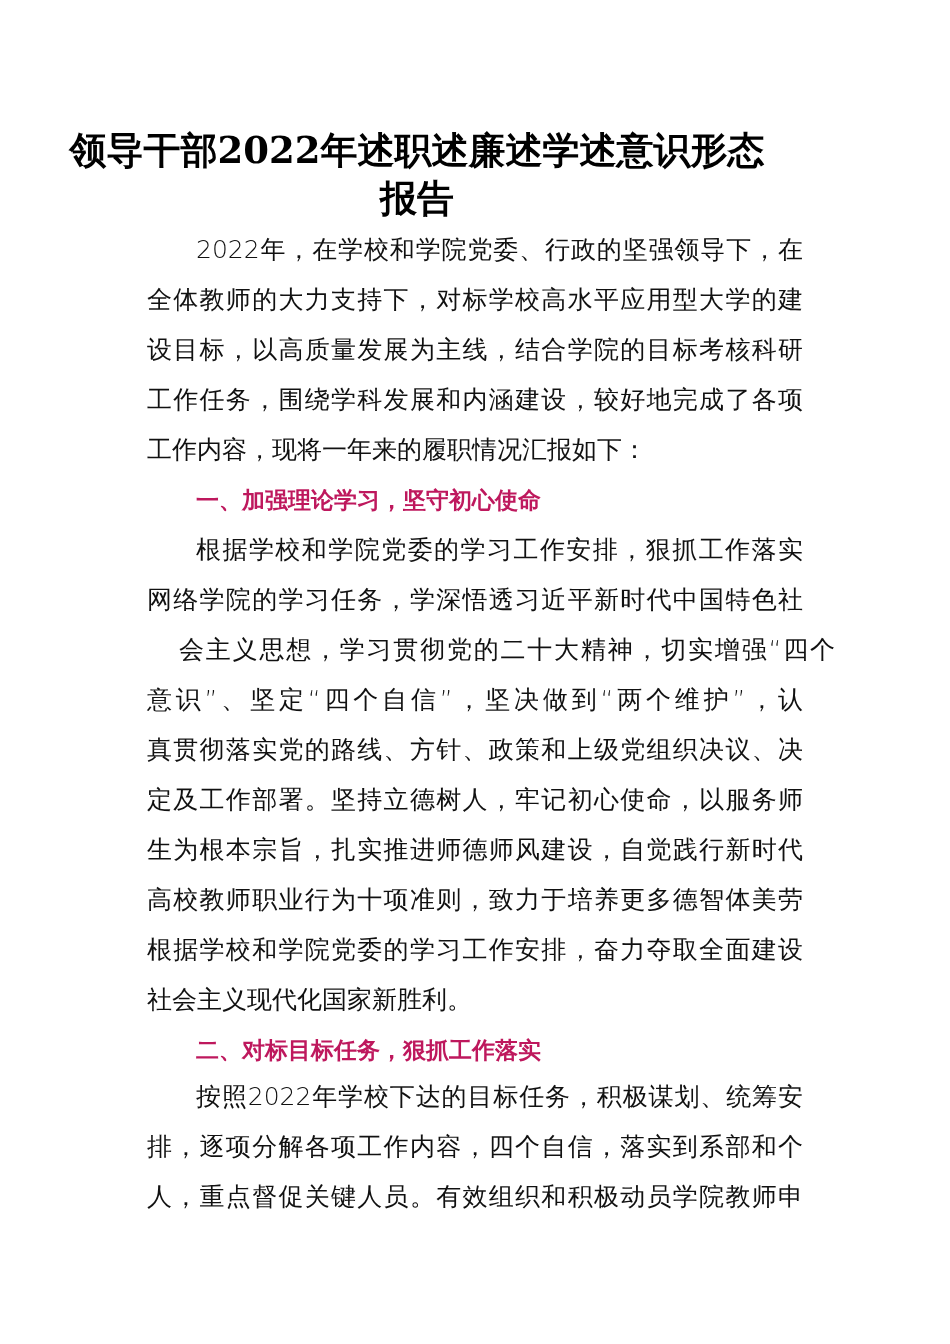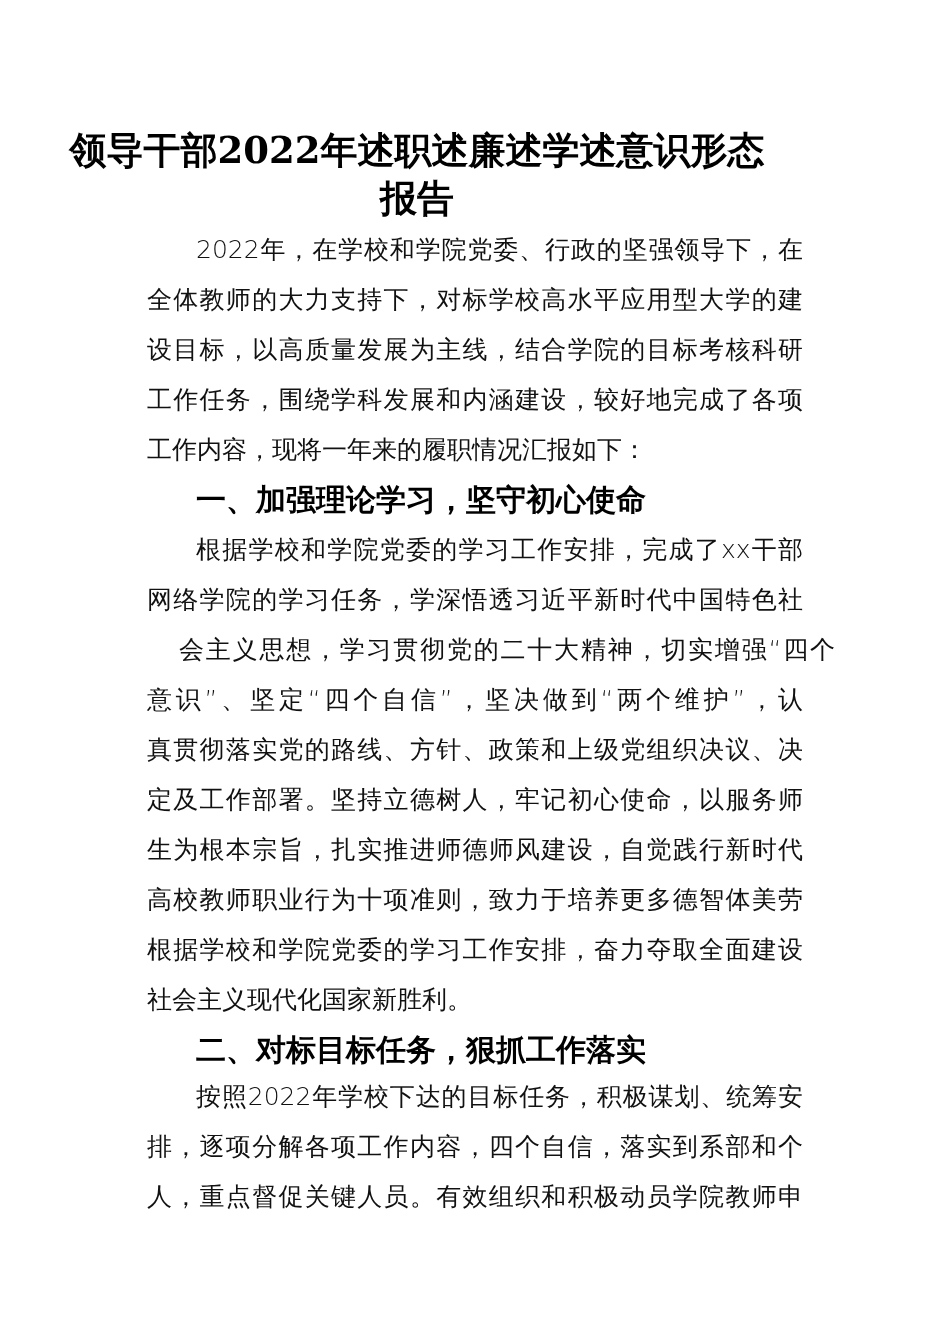--- a/index.html
+++ b/index.html
@@ -7,39 +7,39 @@
          font-family: "DejaVu Serif", "Liberation Serif", serif; color: #111; }
   .page { position: absolute; left: 0; top: 0; width: 950px; height: 1344px; background: #fff; }
   .title-line { position: absolute; left: 0; width: 834px; text-align: center;
                 font-family: "DejaVu Serif", "Liberation Serif", serif; font-weight: bold;
                 font-size: 37px; line-height: 46px; letter-spacing: 0px; color: #000; white-space: nowrap; }
   .line { position: absolute; left: 147px; width: 656px; font-size: 25px; line-height: 32px;
           white-space: nowrap; text-align: justify; text-align-last: justify; color: #111;
           font-family: "DejaVu Sans", "Liberation Sans", sans-serif; font-weight: 300; }
   .line.indent { left: 196px; width: 607px; }
   .line.last { text-align-last: left; }
-  .heading { position: absolute; left: 196px; font-size: 30px; line-height: 32px; font-weight: bold;
-             font-family: "DejaVu Sans", "Liberation Sans", sans-serif; color: #000000; white-space: nowrap; }
+  .heading { position: absolute; left: 196px; font-size: 23px; line-height: 32px; font-weight: bold;
+             font-family: "DejaVu Sans", "Liberation Sans", sans-serif; color: #be185d; white-space: nowrap; }
 </style>
 </head>
 <body>
 
 <div class="page">
 
   <div class="title-line" style="top:127px;">领导干部2022年述职述廉述学述意识形态</div>
   <div class="title-line" style="top:175px;">报告</div>
 
   <div class="line indent" style="top:234px;">2022年，在学校和学院党委、行政的坚强领导下，在</div>
   <div class="line" style="top:284px;">全体教师的大力支持下，对标学校高水平应用型大学的建</div>
   <div class="line" style="top:334px;">设目标，以高质量发展为主线，结合学院的目标考核科研</div>
   <div class="line" style="top:384px;">工作任务，围绕学科发展和内涵建设，较好地完成了各项</div>
   <div class="line last" style="top:434px;">工作内容，现将一年来的履职情况汇报如下：</div>
 
   <div class="heading" style="top:484px;">一、加强理论学习，坚守初心使命</div>
-  <div class="line indent" style="top:534px;">根据学校和学院党委的学习工作安排，完成了xx干部</div>
+  <div class="line indent" style="top:534px;">根据学校和学院党委的学习工作安排，狠抓工作落实</div>
   <div class="line" style="top:584px;">网络学院的学习任务，学深悟透习近平新时代中国特色社</div>
   <div class="line" style="top:634px;margin-left:32px;">会主义思想，学习贯彻党的二十大精神，切实增强“四个</div>
   <div class="line" style="top:684px;">意识”、坚定“四个自信”，坚决做到“两个维护”，认</div>
   <div class="line" style="top:734px;">真贯彻落实党的路线、方针、政策和上级党组织决议、决</div>
   <div class="line" style="top:784px;">定及工作部署。坚持立德树人，牢记初心使命，以服务师</div>
   <div class="line" style="top:834px;">生为根本宗旨，扎实推进师德师风建设，自觉践行新时代</div>
   <div class="line" style="top:884px;">高校教师职业行为十项准则，致力于培养更多德智体美劳</div>
   <div class="line" style="top:934px;">根据学校和学院党委的学习工作安排，奋力夺取全面建设</div>
   <div class="line last" style="top:984px;">社会主义现代化国家新胜利。</div>
 

